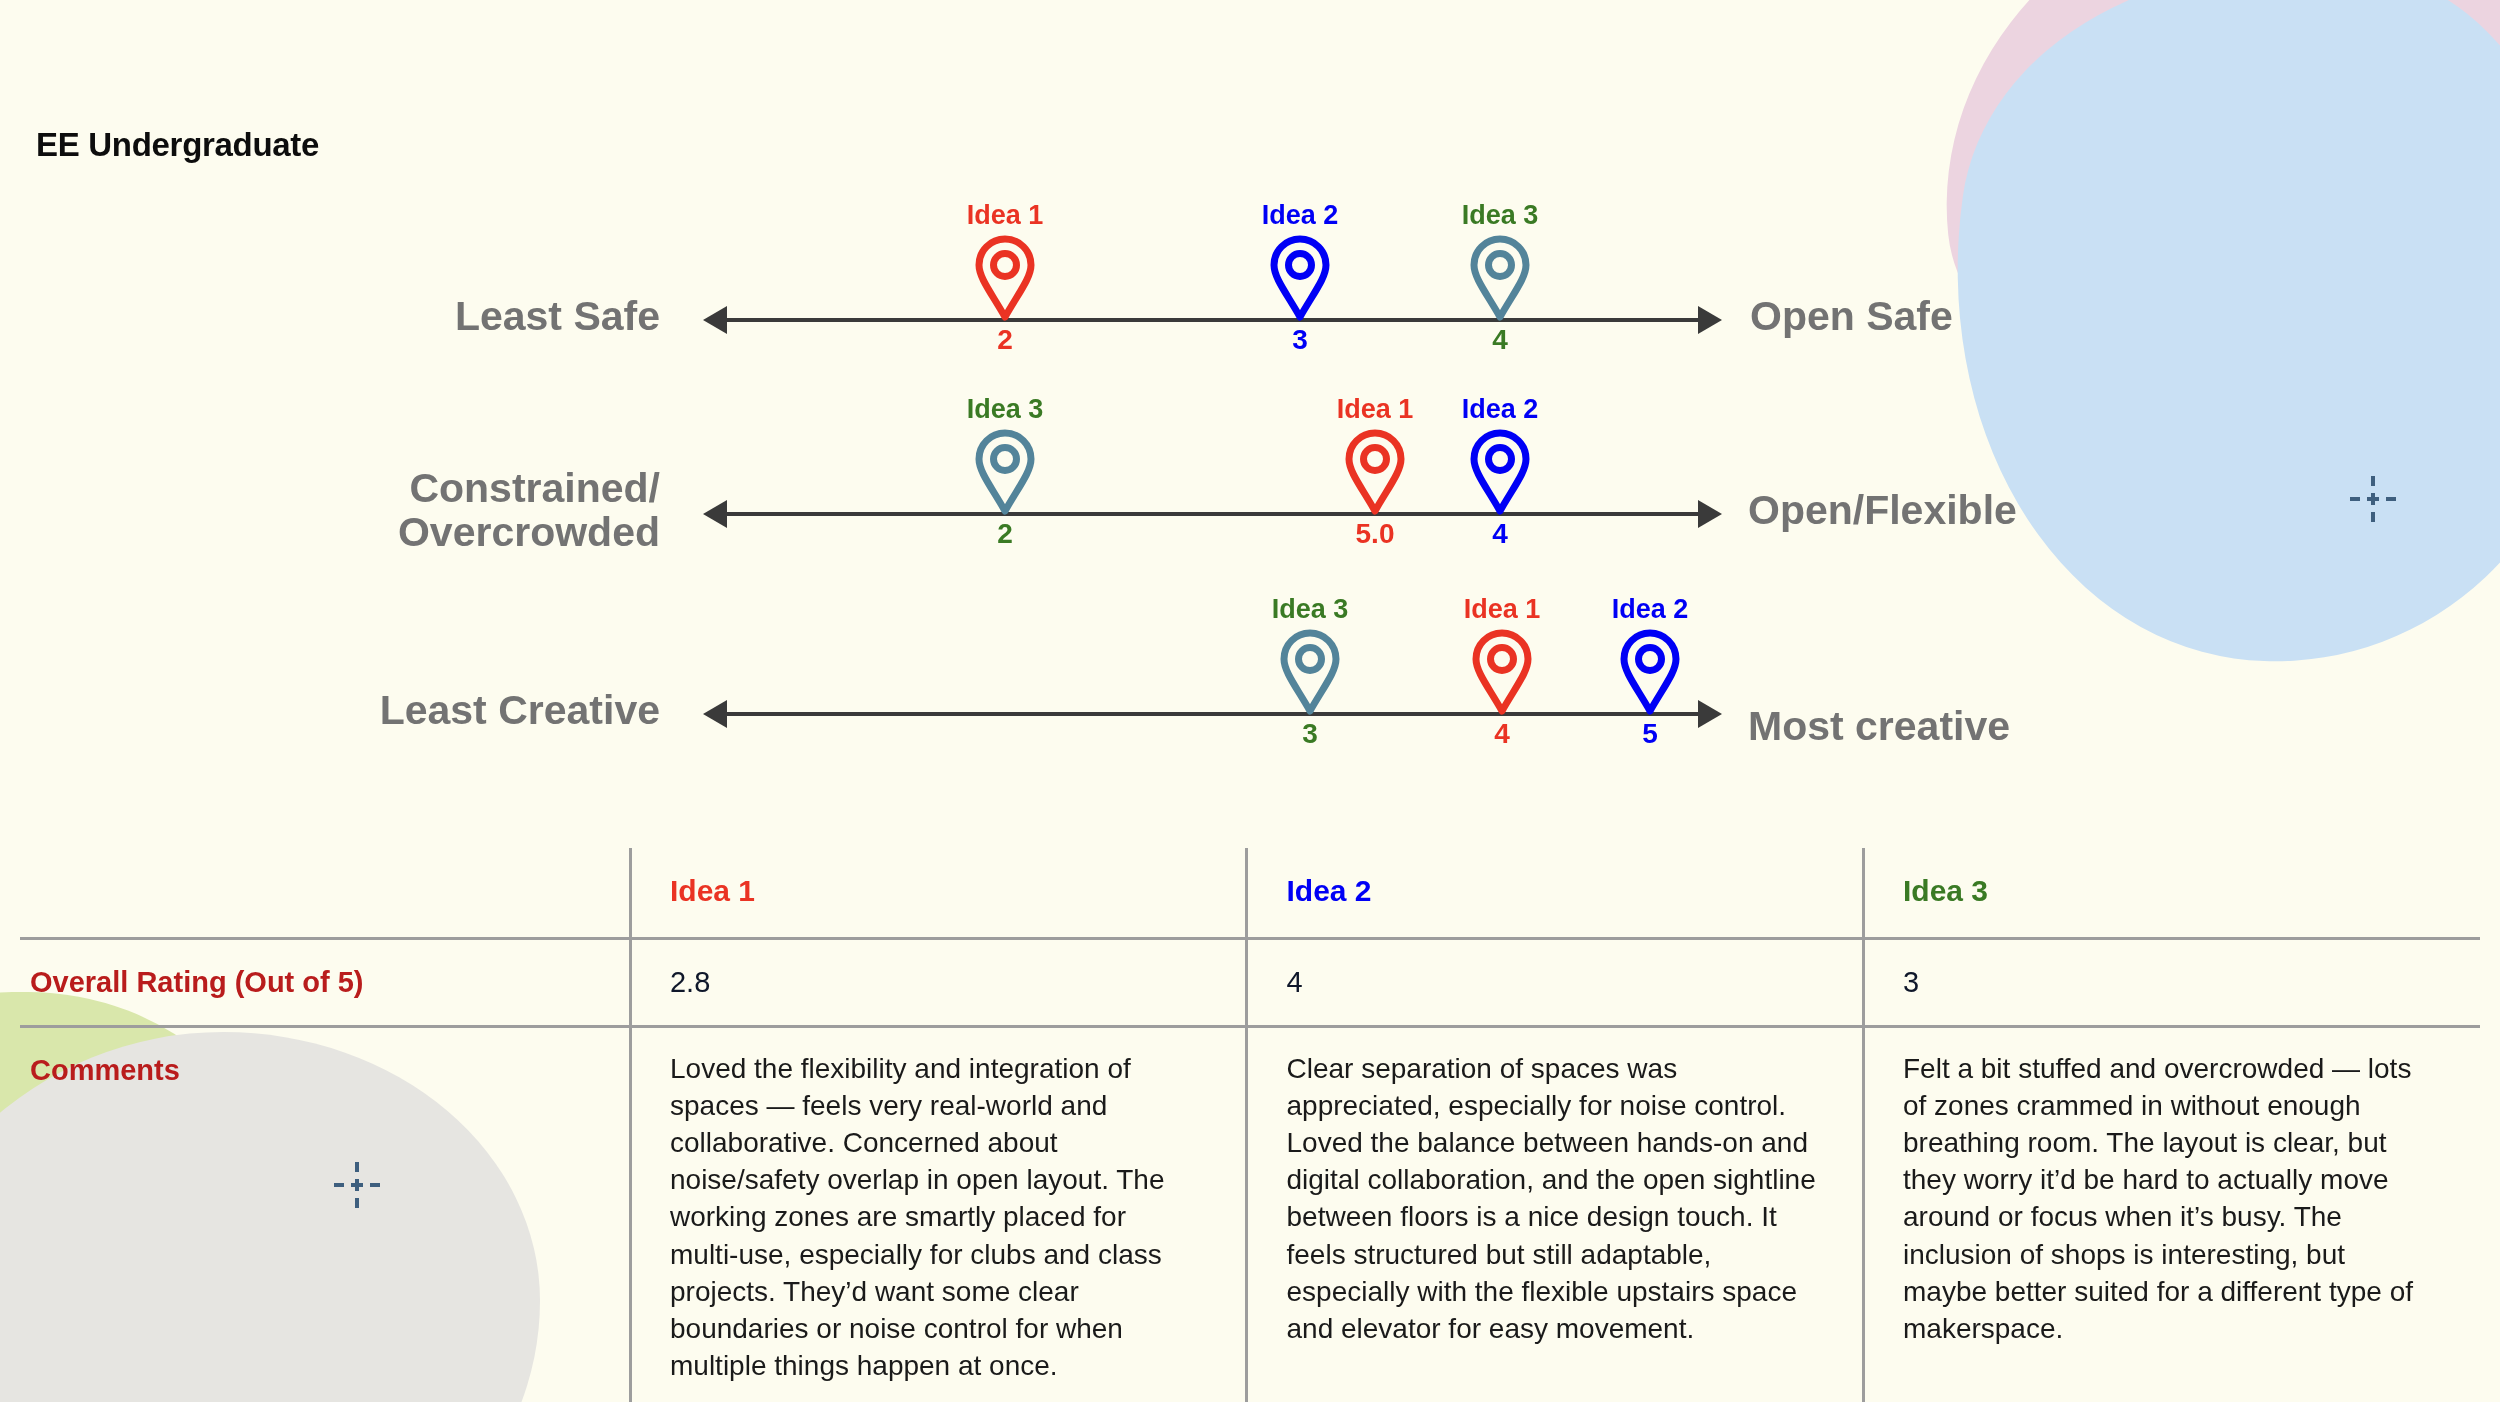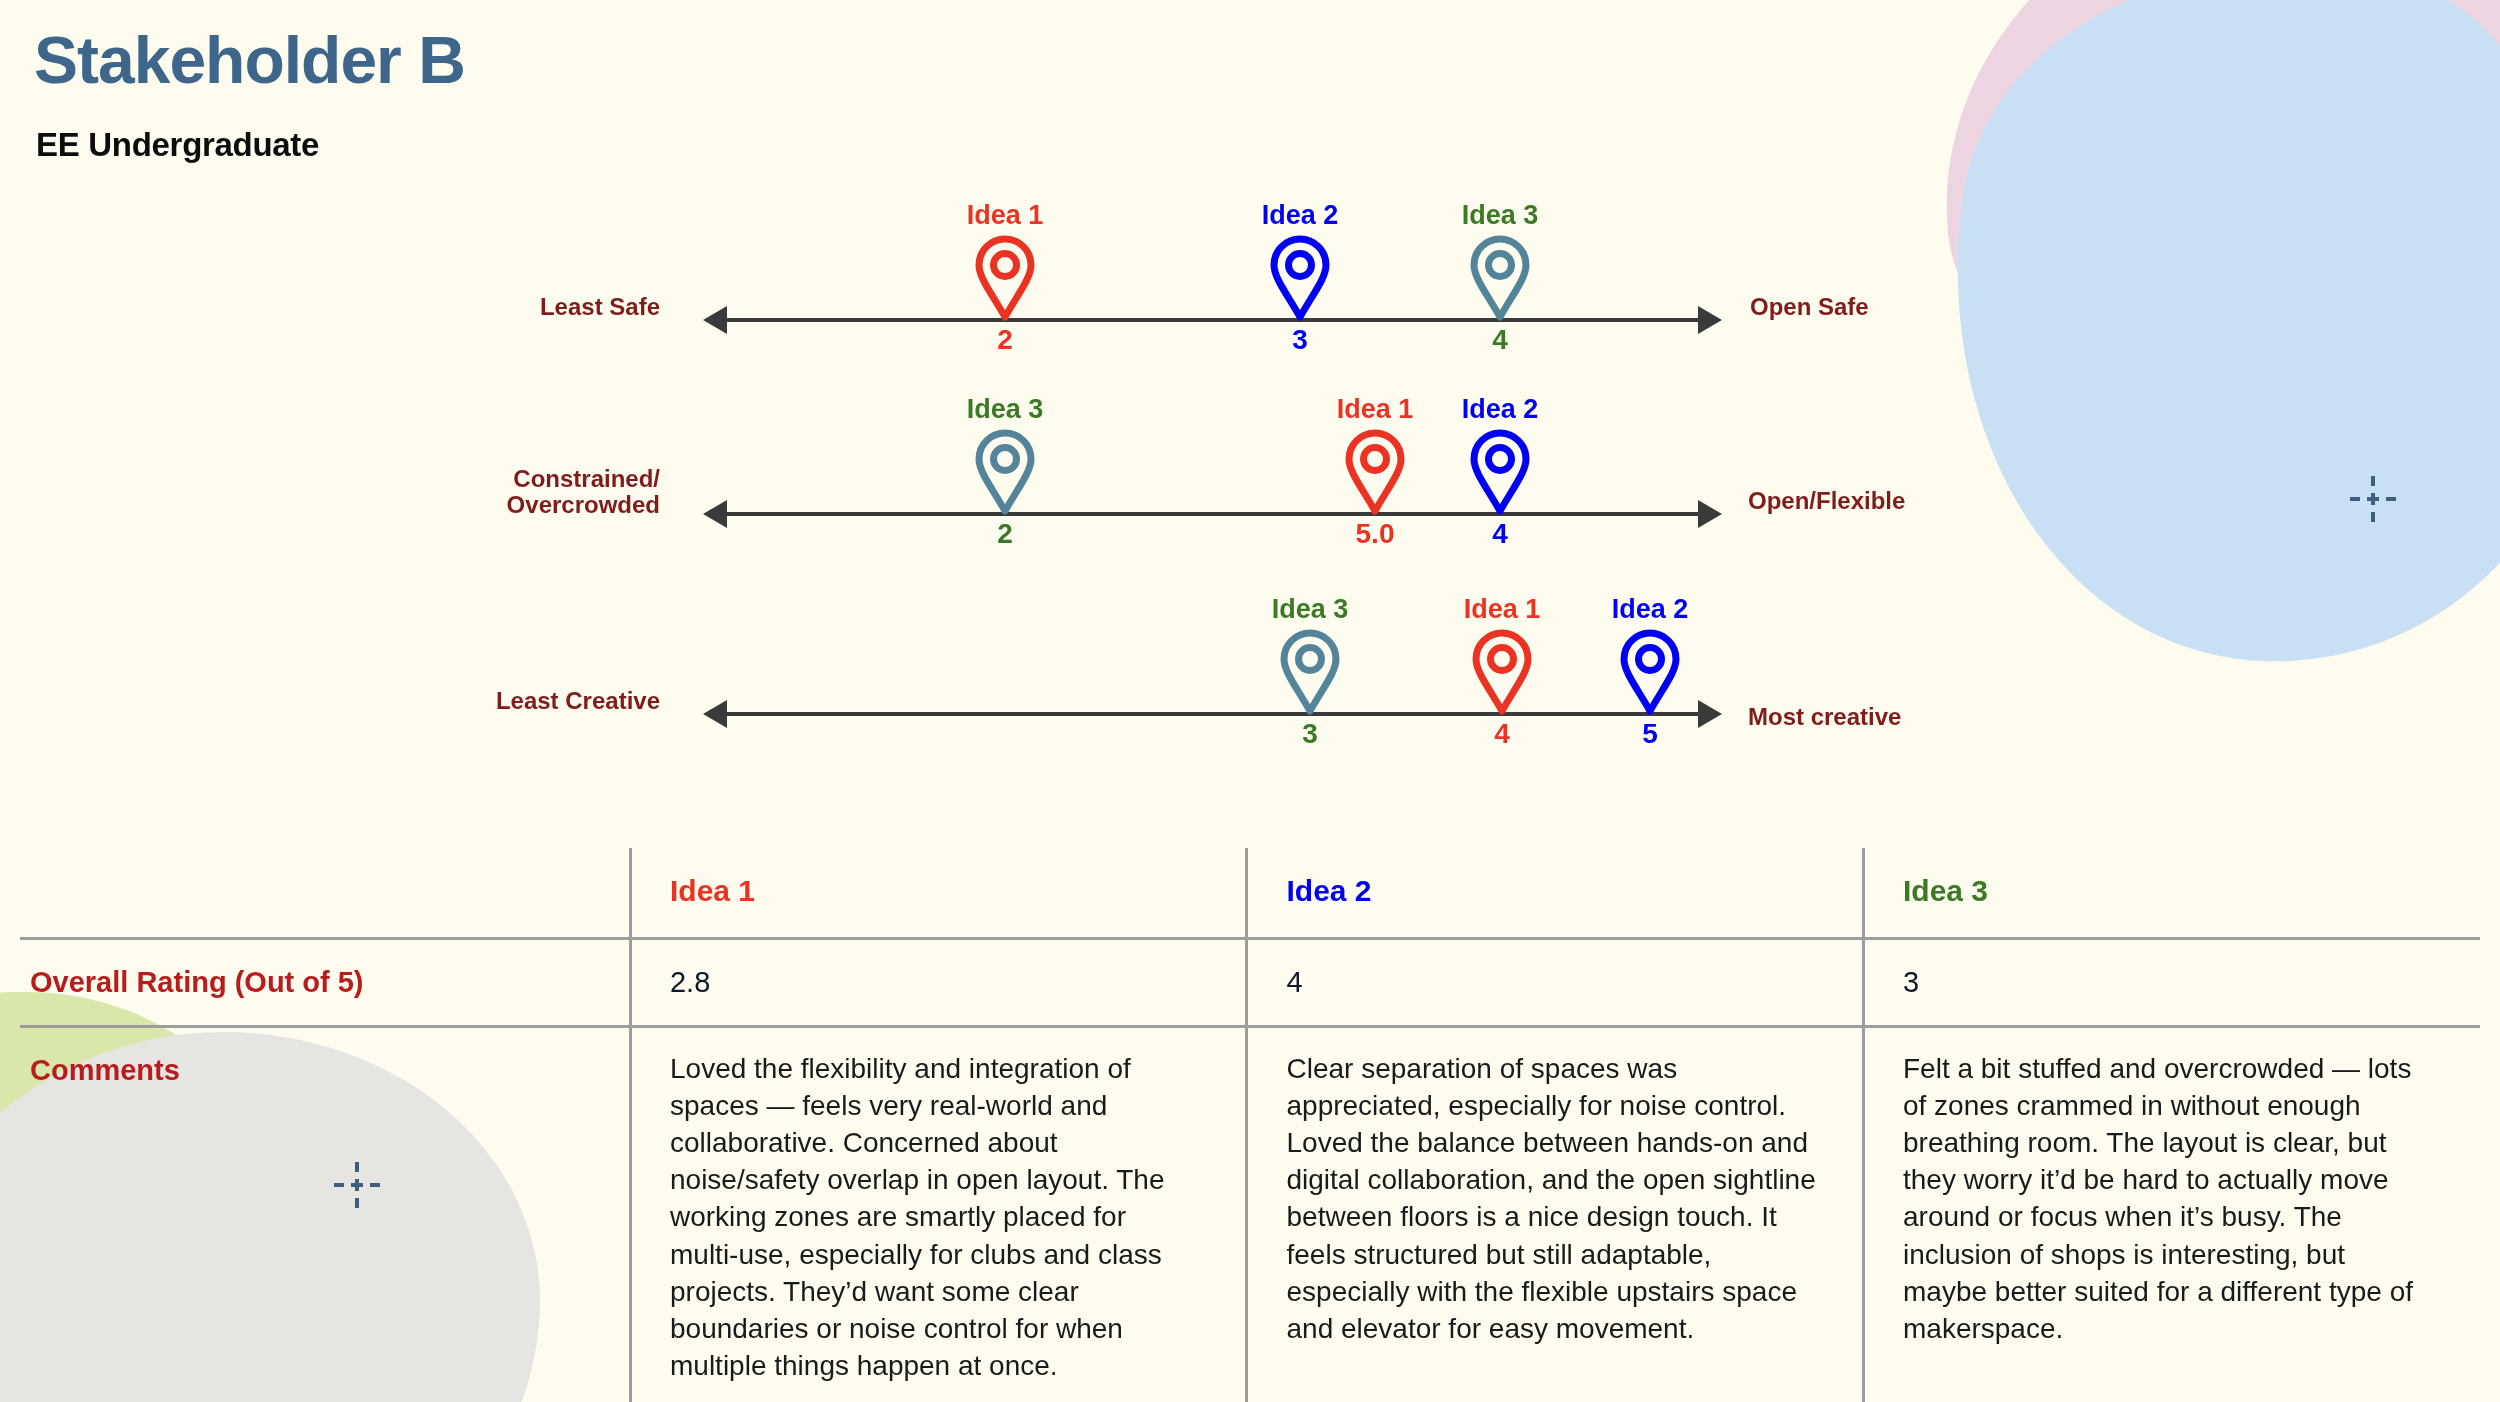--- a/index.html
+++ b/index.html
@@ -50,21 +50,21 @@
     position: absolute; left: 36px; top: 126px;
     font-size: 33px; font-weight: 700; color: #0d0d0d;
     letter-spacing: -0.3px;
     text-align: right;
   }
 
   
   #scales { position: absolute; left: 0; top: 0; width: 2500px; height: 820px; }
   .scale-row { position: absolute; left: 0; width: 2500px; }
   .axis-label {
-    position: absolute; font-size: 24px; font-weight: 700; color: #7f1d1d;
+    position: absolute; font-size: 41px; font-weight: 700; color: #737373;
     line-height: 1.08; white-space: pre-line;
   }
   .axis-label.left  { text-align: right; }
   .axis-label.right { text-align: left; }
 
   .axis-line { position: absolute; height: 4px; background: #3a3a3a; }
   .arrow {
     position: absolute; width: 0; height: 0;
     border-top: 14px solid transparent; border-bottom: 14px solid transparent;
   }
@@ -137,21 +137,20 @@
   </div>
   <div class="crosshair" id="crosshair-left">
     <span class="ch-up"></span>
     <span class="ch-dn"></span>
     <span class="ch-lf"></span>
     <span class="ch-rt"></span>
     <span class="ch-v"></span>
     <span class="ch-h"></span>
   </div>
 
-  <div id="page-title" style="color: rgb(62, 102, 138);">Stakeholder B</div>
   <div id="page-subtitle">EE Undergraduate</div>
 
   <div id="scales">
       <div class="scale-row">
         <div class="axis-label left" style="left: 240px; top: 294px; width: 420px;">Least Safe</div>
         <div class="axis-label right" style="left: 1750px; top: 294px;">Open Safe</div>
         <div class="axis-line" style="left: 725px; top: 318px; width: 975px; background: rgb(58, 58, 58);"></div>
         <div class="arrow left" style="left: 703px; top: 306px; border-right-color: rgb(58, 58, 58);"></div>
         <div class="arrow right" style="left: 1698px; top: 306px; border-left-color: rgb(58, 58, 58);"></div>
         <div class="pin-group" style="left: 974px; top: 234px; width: 62px; height: 88px;">

